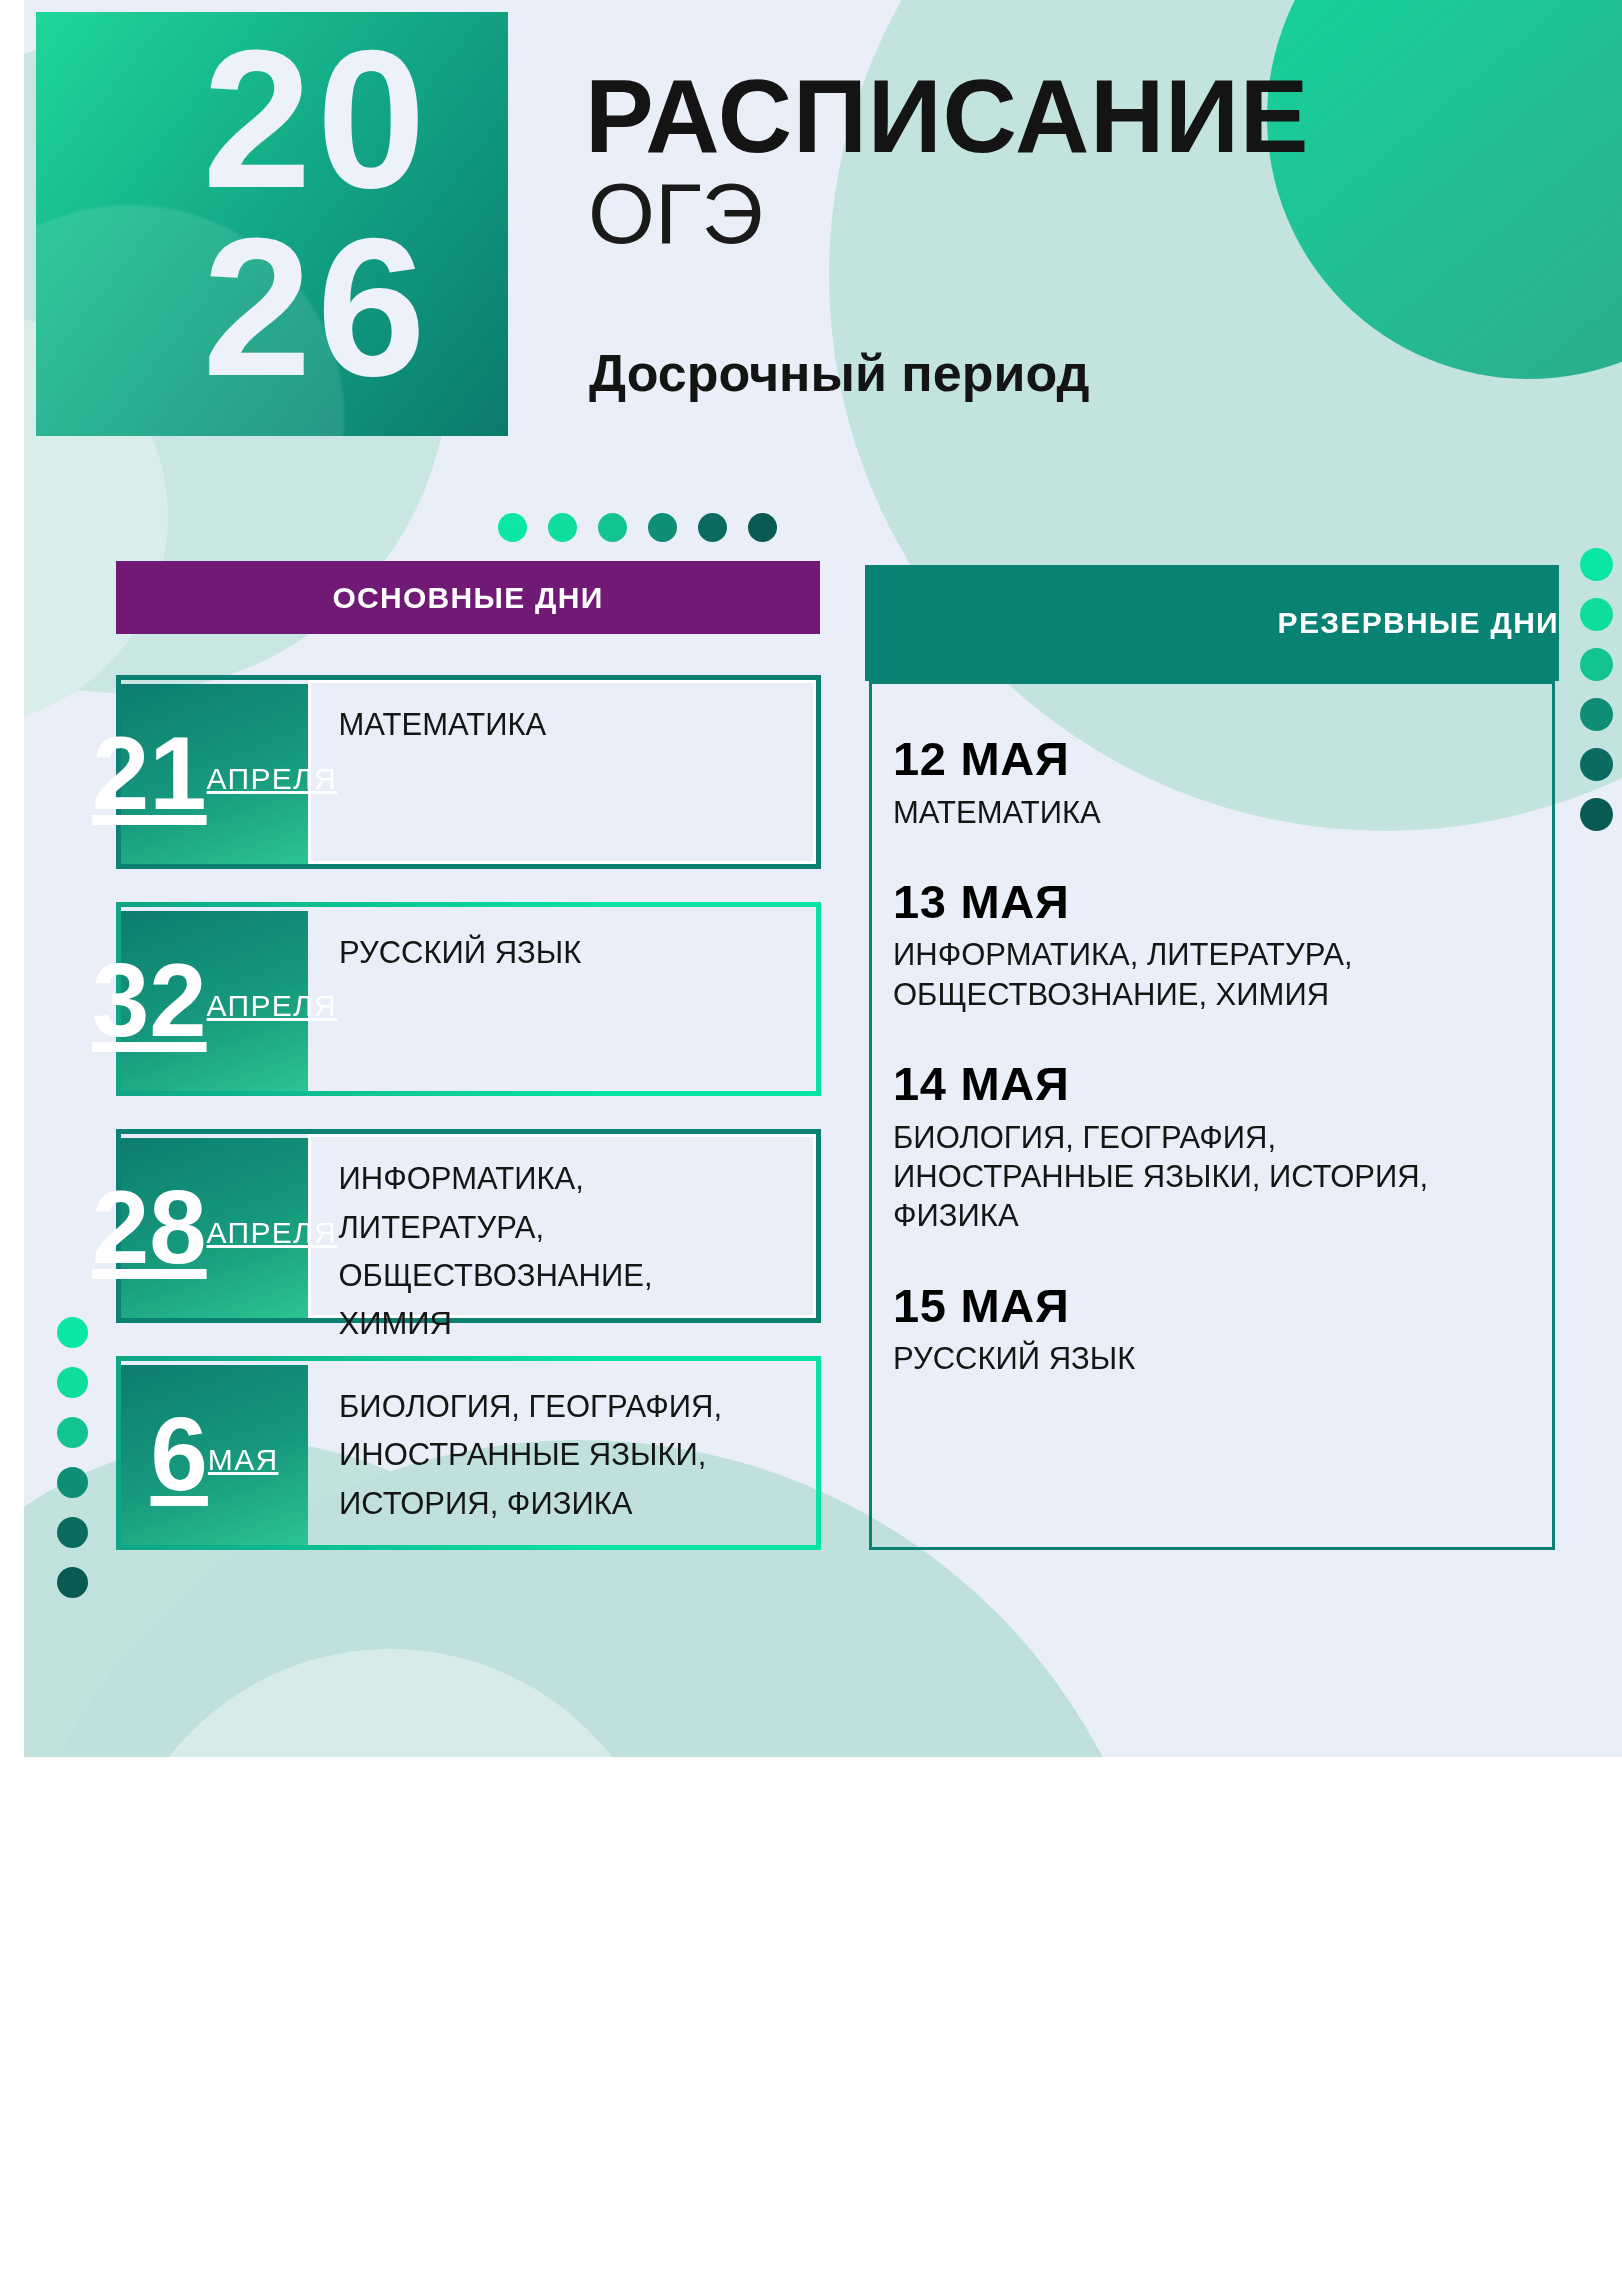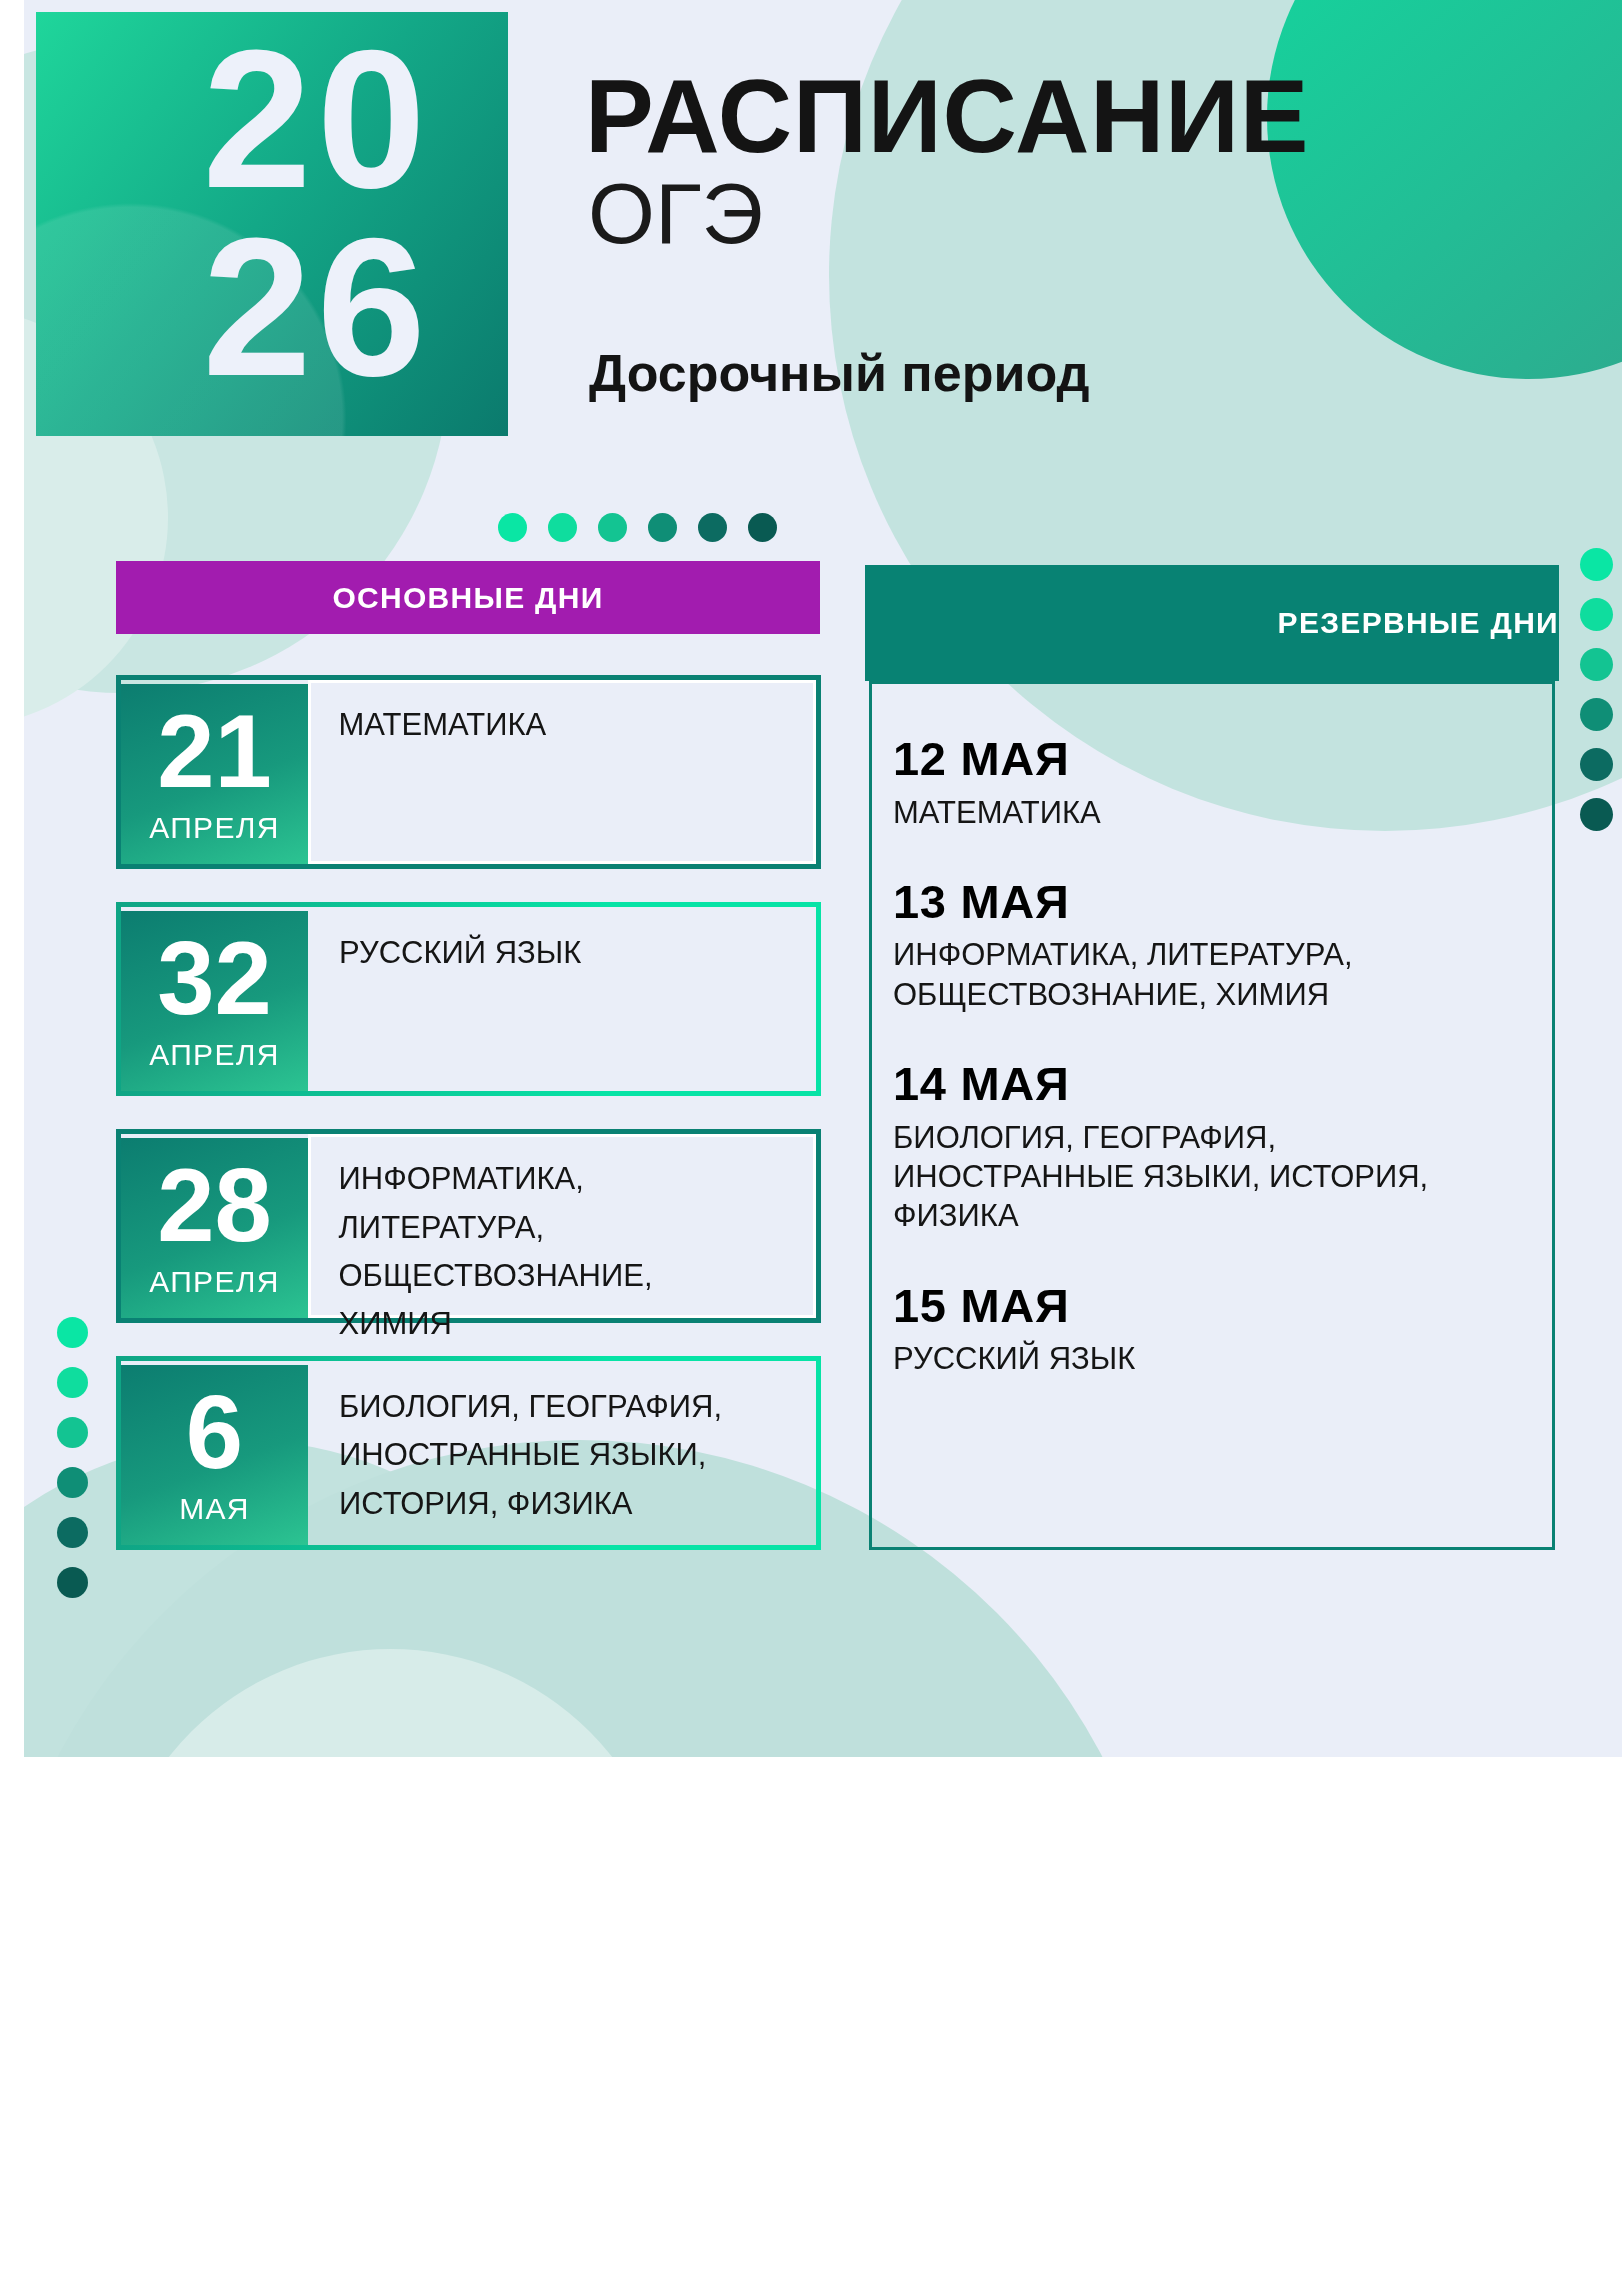--- a/index.html
+++ b/index.html
@@ -41,33 +41,33 @@
   .dots-col-right .dot{width:33px;height:33px;border-radius:50%;}
   .dot:nth-child(1){background:#0AE6A4;}
   .dot:nth-child(2){background:#0FDD9E;}
   .dot:nth-child(3){background:#13C492;}
   .dot:nth-child(4){background:#0F8E76;}
   .dot:nth-child(5){background:#0C6B61;}
   .dot:nth-child(6){background:#095A52;}
 
   
   .main-header{position:absolute;left:92px;top:561px;width:704px;height:73px;
-     background:#a21caf;display:flex;align-items:center;justify-content:center;}
+     background:#701a75;display:flex;align-items:center;justify-content:center;}
   .reserve-header{position:absolute;left:841px;top:565px;width:694px;height:116px;
      background:#088273;display:flex;align-items:center;justify-content:flex-end;}
   .header-label{color:#FFFFFF;font-size:30px;font-weight:700;letter-spacing:1.3px;}
 
   
   .card{position:absolute;left:92px;width:705px;height:194px;box-sizing:border-box;}
   .card--dark{border:5.2px solid #0A8173;}
   .card--mint{border:5.2px solid transparent;
      border-image:linear-gradient(90deg,#0FA585 0%,#07E3A6 70%) 1;}
   .card__panel{position:absolute;left:0;top:4px;bottom:0;width:187px;
      background:linear-gradient(160deg,#0C7D70 0%,#17997D 55%,#2CC492 100%);
-     display:flex;flex-direction:column;align-items:center;justify-content:center;color:#FFFFFF;}
+     display:flex;flex-direction:row;align-items:center;justify-content:center;color:#FFFFFF;text-decoration:underline;}
   .card__day{font-size:103px;font-weight:700;line-height:0.95;}
   .card__month{font-size:30px;font-weight:400;letter-spacing:1.3px;margin-top:9.2px;}
   .card__content{position:absolute;left:187px;top:0;right:0;bottom:0;
      padding:22px 17px 0 31px;font-size:31px;line-height:1.56;color:#151515;white-space:pre-line;}
   .card--dark .card__content{border:3.9px solid #FFFFFF;padding:18.3px 13px 0 27.5px;}
 
   
   .reserve-body{position:absolute;left:845px;top:681px;width:686px;height:869px;
      box-sizing:border-box;border:3.3px solid #0A8173;padding:47px 23.6px 0 21px;}
   .reserve-entry{margin-bottom:42px;}

